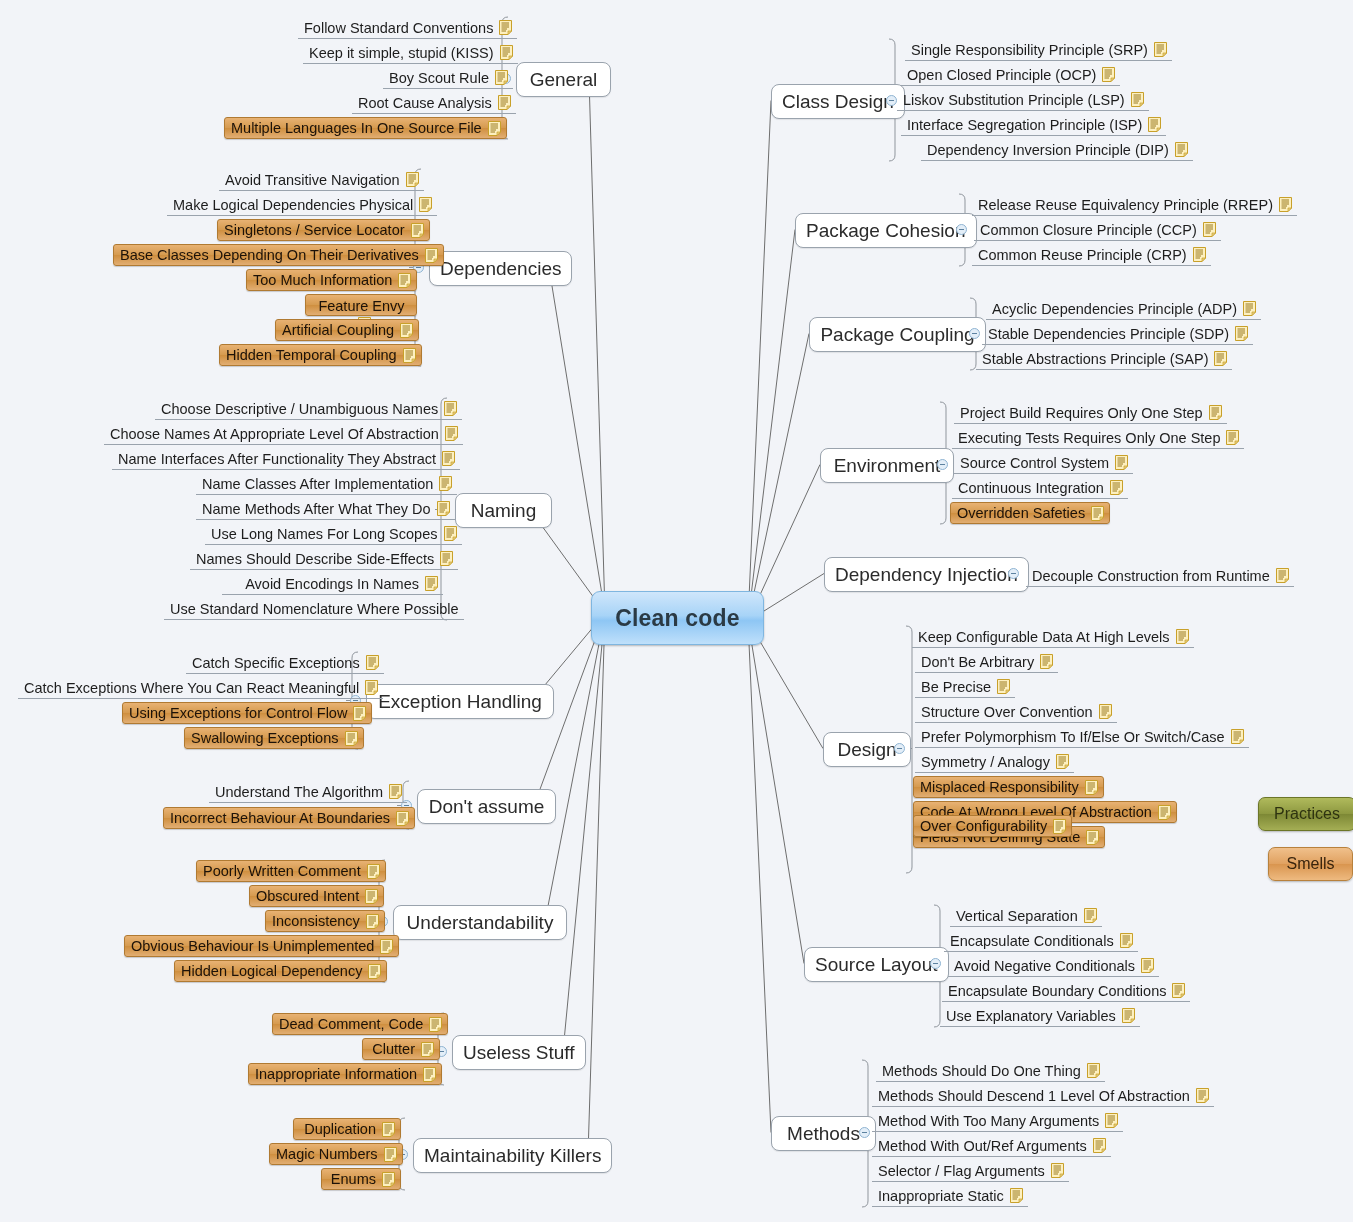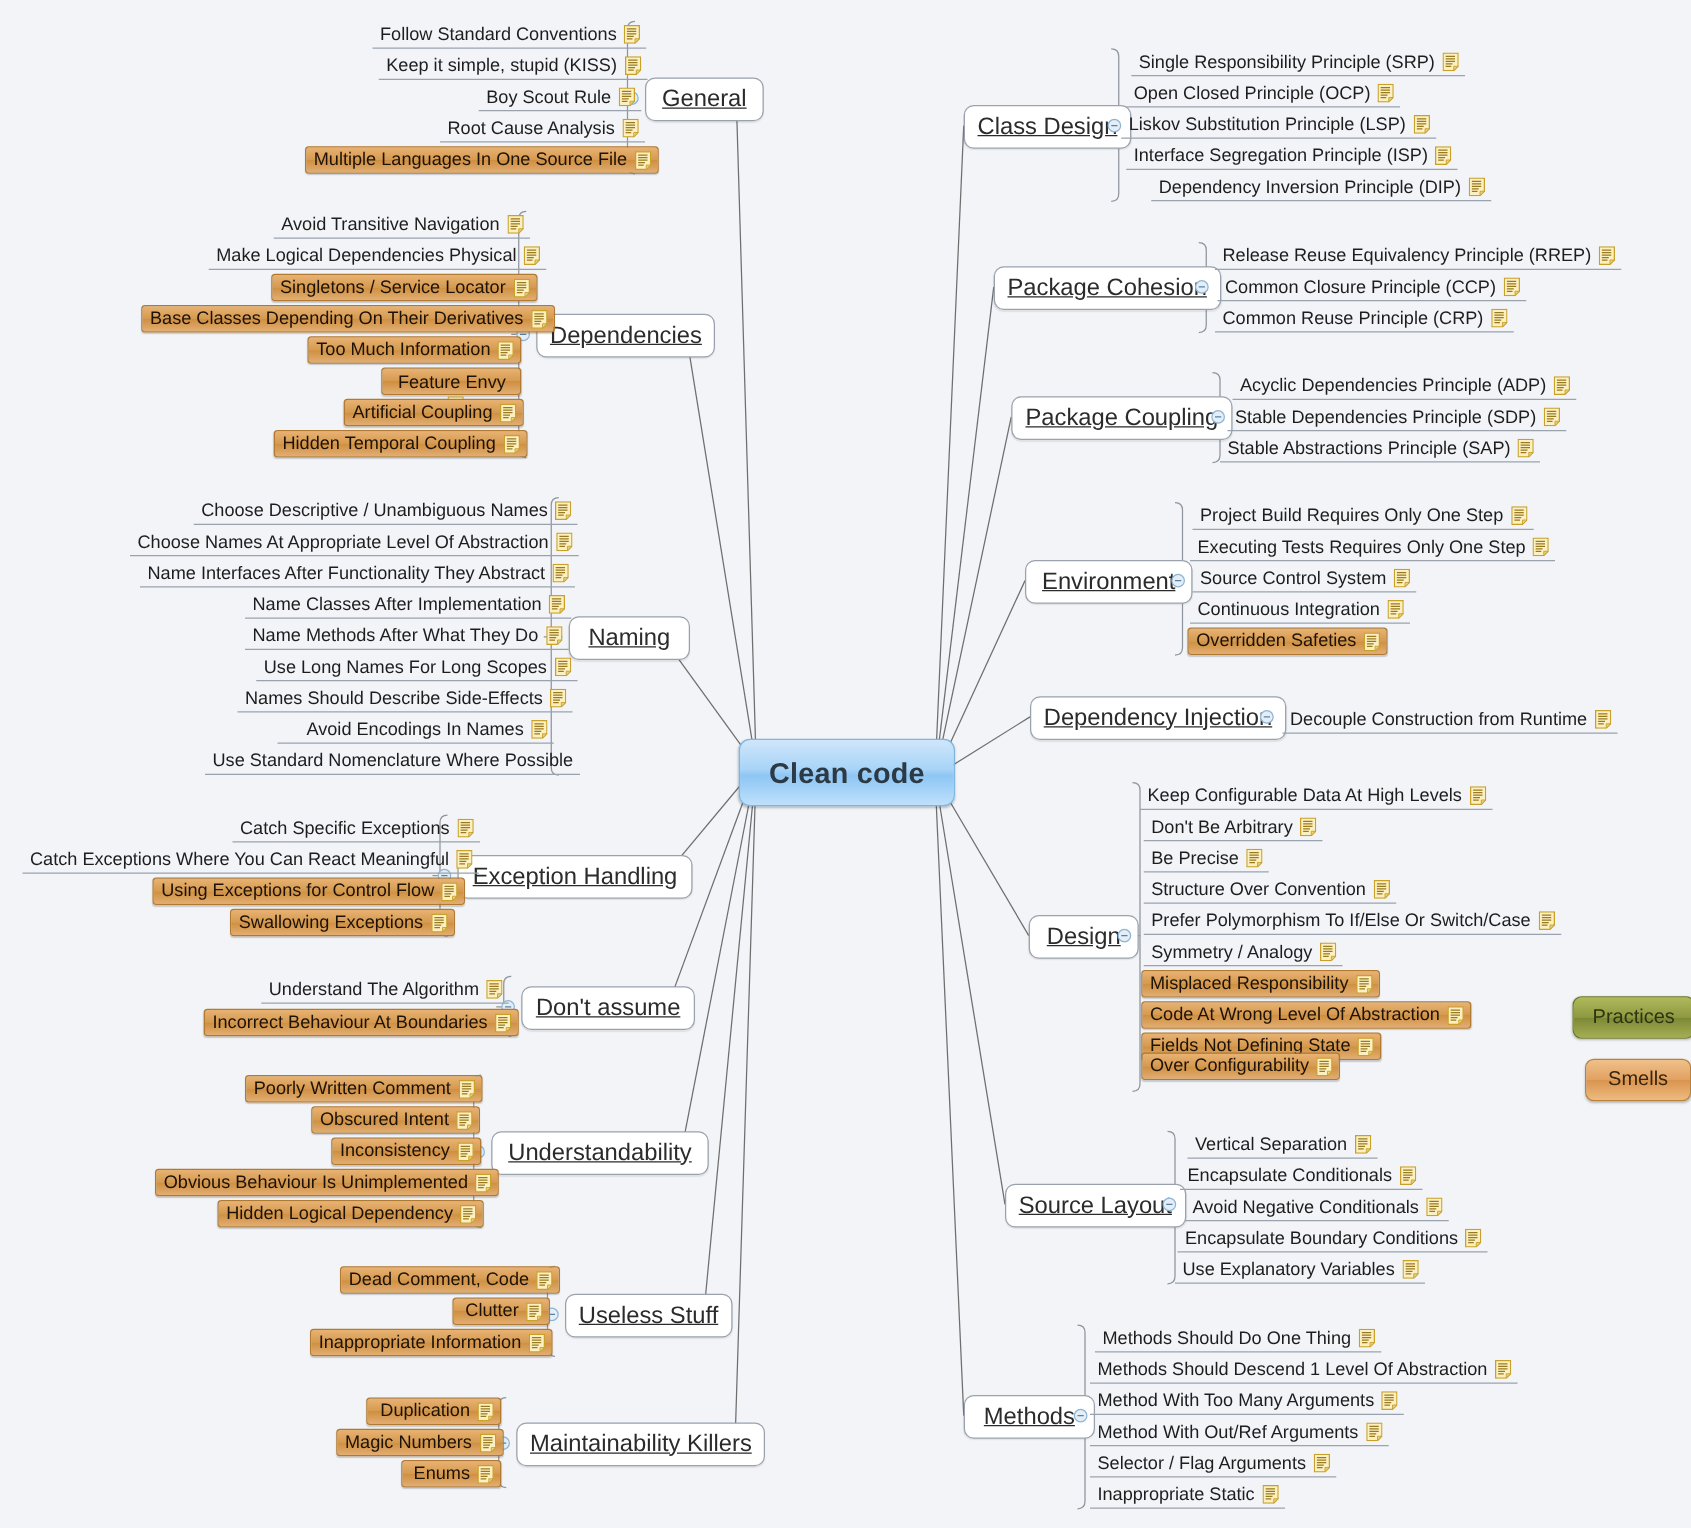--- a/index.html
+++ b/index.html
@@ -24,21 +24,20 @@
   }
 
   
   .branch{
     position:absolute;
     background:#fff;border:1px solid #9aa3ad;border-radius:8px;
     color:#2b2b2b;font-size:19px;
     display:flex;align-items:center;justify-content:center;
     padding:0 10px;white-space:nowrap;
     box-shadow:0 1px 1px rgba(0,0,0,.08);
-    text-decoration:underline;
   }
 
   
   .leaf{
     position:absolute;
     white-space:nowrap;
     font-size:14.5px;
     color:#1d1d1d;
     height:22px;
     line-height:22px;
@@ -221,21 +220,21 @@
 <g stroke="#9a7a20" stroke-width="1">
 <line x1="2.5" y1="3" x2="10" y2="3"></line>
               <line x1="2.5" y1="5" x2="10" y2="5"></line>
 <line x1="2.5" y1="7" x2="10" y2="7"></line>
               <line x1="2.5" y1="9" x2="8" y2="9"></line>
 <line x1="2.5" y1="11" x2="7" y2="11"></line>
             </g>
           </svg>
         </span>
       </div>
-      <div class="leaf smell" style="top: 117px; right: auto; left: 244px; min-width: 264px; justify-content: center;">
+      <div class="leaf smell" style="top: 117px; right: auto; left: 224px; min-width: 264px; justify-content: center;">
         <span class="txt">Multiple Languages In One Source File</span>
         <span class="note">
           <svg width="13" height="15" viewBox="0 0 13 15">
 <path d="M0.5 0.5 H12.5 V11 L9 14.5 H0.5 Z" fill="#fdf0c0" stroke="#c8a02a" stroke-width="1"></path>
 <path d="M12.5 11 L9 14.5 V11 Z" fill="#e6cf85" stroke="#c8a02a" stroke-width=".7"></path>
 <g stroke="#9a7a20" stroke-width="1">
 <line x1="2.5" y1="3" x2="10" y2="3"></line>
               <line x1="2.5" y1="5" x2="10" y2="5"></line>
 <line x1="2.5" y1="7" x2="10" y2="7"></line>
               <line x1="2.5" y1="9" x2="8" y2="9"></line>
@@ -1236,21 +1235,21 @@
 <g stroke="#9a7a20" stroke-width="1">
 <line x1="2.5" y1="3" x2="10" y2="3"></line>
               <line x1="2.5" y1="5" x2="10" y2="5"></line>
 <line x1="2.5" y1="7" x2="10" y2="7"></line>
               <line x1="2.5" y1="9" x2="8" y2="9"></line>
 <line x1="2.5" y1="11" x2="7" y2="11"></line>
             </g>
           </svg>
         </span>
       </div>
-      <div class="leaf smell" style="top: 842px; left: 913px;">
+      <div class="leaf smell" style="top: 815px; left: 913px;">
         <span class="txt">Over Configurability</span>
         <span class="note">
           <svg width="13" height="15" viewBox="0 0 13 15">
 <path d="M0.5 0.5 H12.5 V11 L9 14.5 H0.5 Z" fill="#fdf0c0" stroke="#c8a02a" stroke-width="1"></path>
 <path d="M12.5 11 L9 14.5 V11 Z" fill="#e6cf85" stroke="#c8a02a" stroke-width=".7"></path>
 <g stroke="#9a7a20" stroke-width="1">
 <line x1="2.5" y1="3" x2="10" y2="3"></line>
               <line x1="2.5" y1="5" x2="10" y2="5"></line>
 <line x1="2.5" y1="7" x2="10" y2="7"></line>
               <line x1="2.5" y1="9" x2="8" y2="9"></line>

